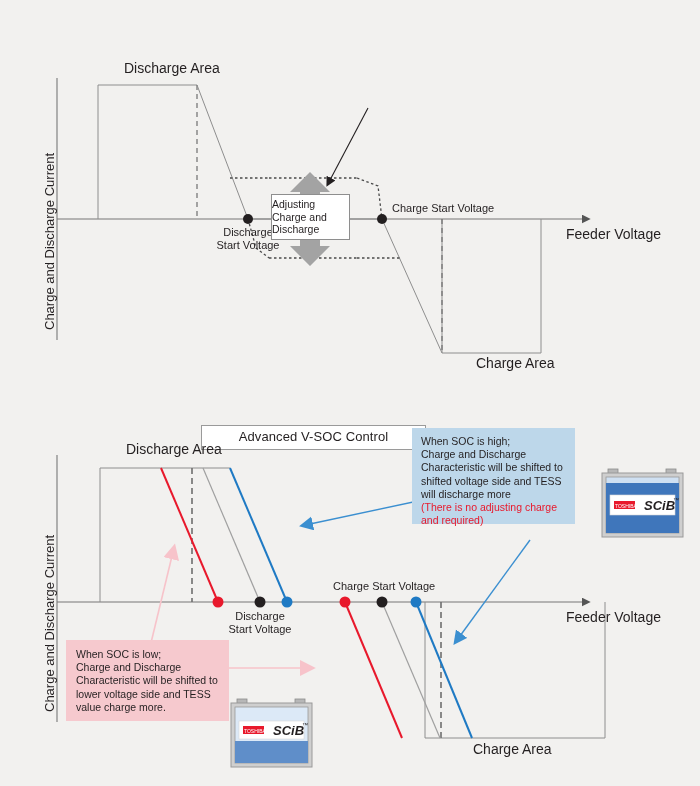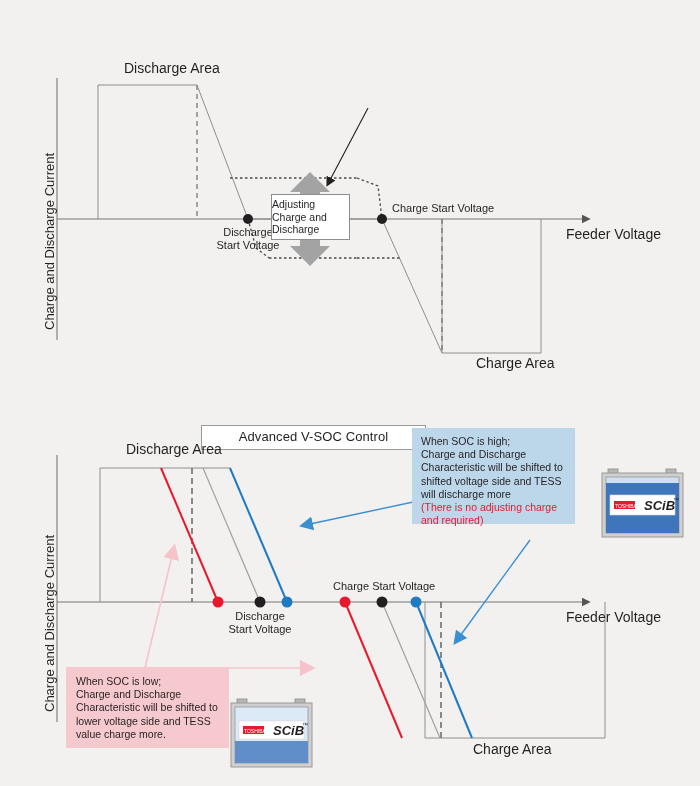--- a/index.html
+++ b/index.html
@@ -40,21 +40,20 @@
     border:1px solid #8e8e8e;
     padding:6px 8px;
   }
   .callout.blue{
     background:#bdd7ea;
     padding:7px 9px;
   }
   .callout.pink{
     background:#f6c9ce;
     padding:8px 10px;
-    margin-top:27px;
   }
   .callout .red-note{color:#e8192c;display:block;}
 
   
   .adj-box{
     position:absolute;
     background:#ffffff;
     border:1px solid #8e8e8e;
     font-size:10.5px;
     line-height:12.5px;

